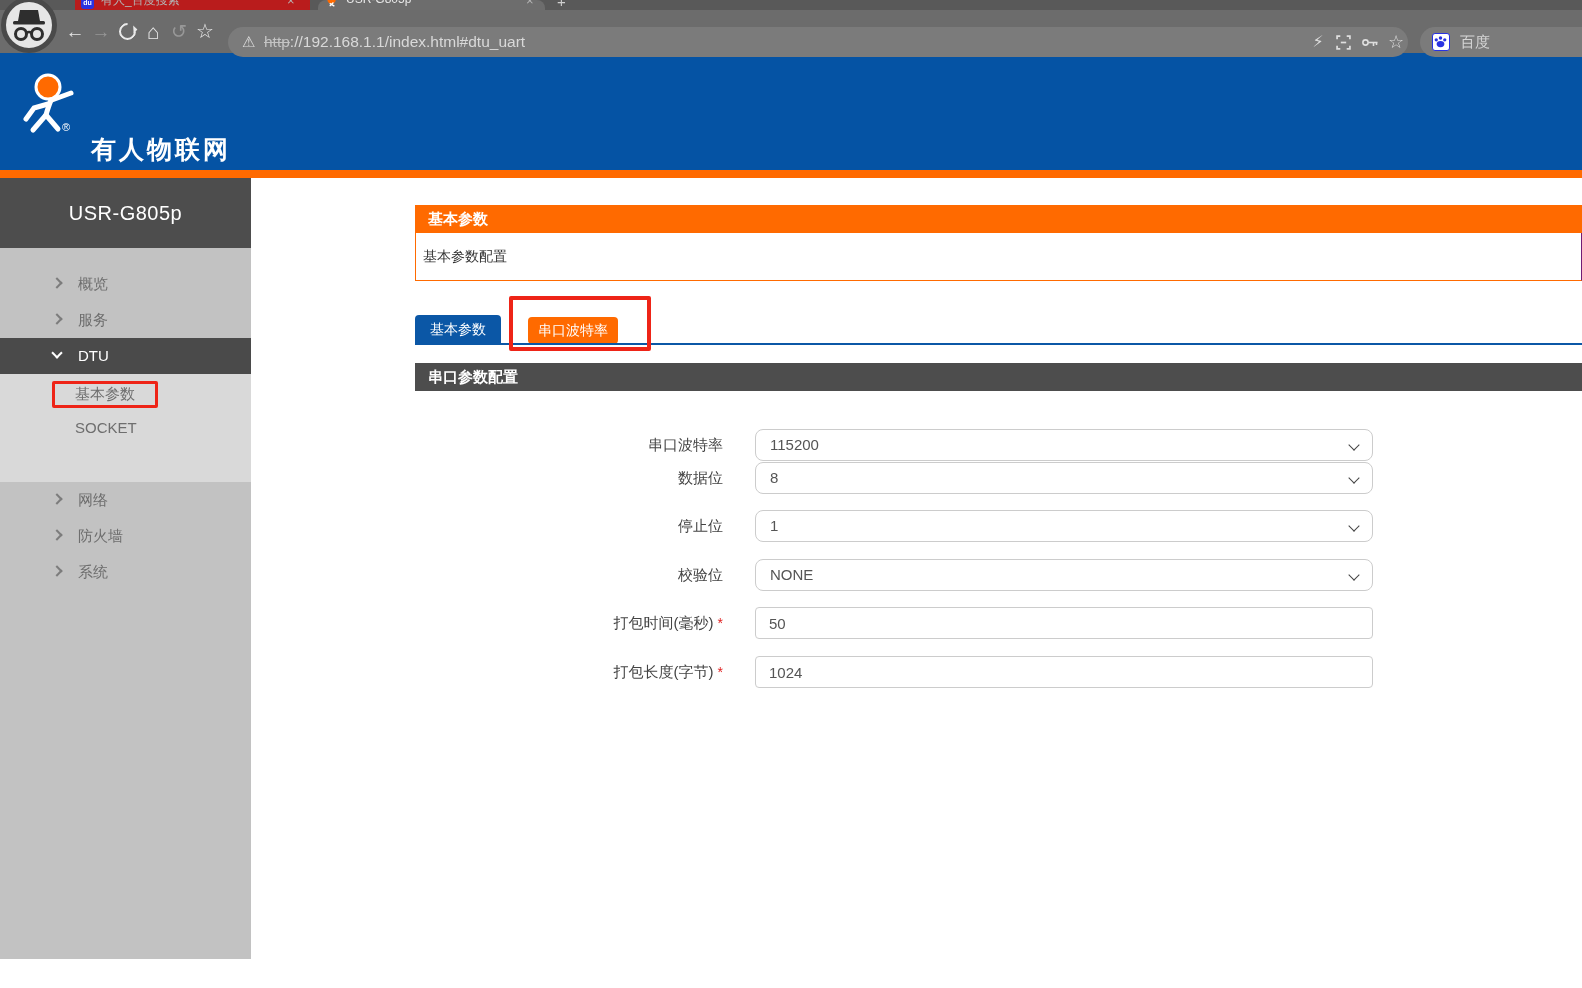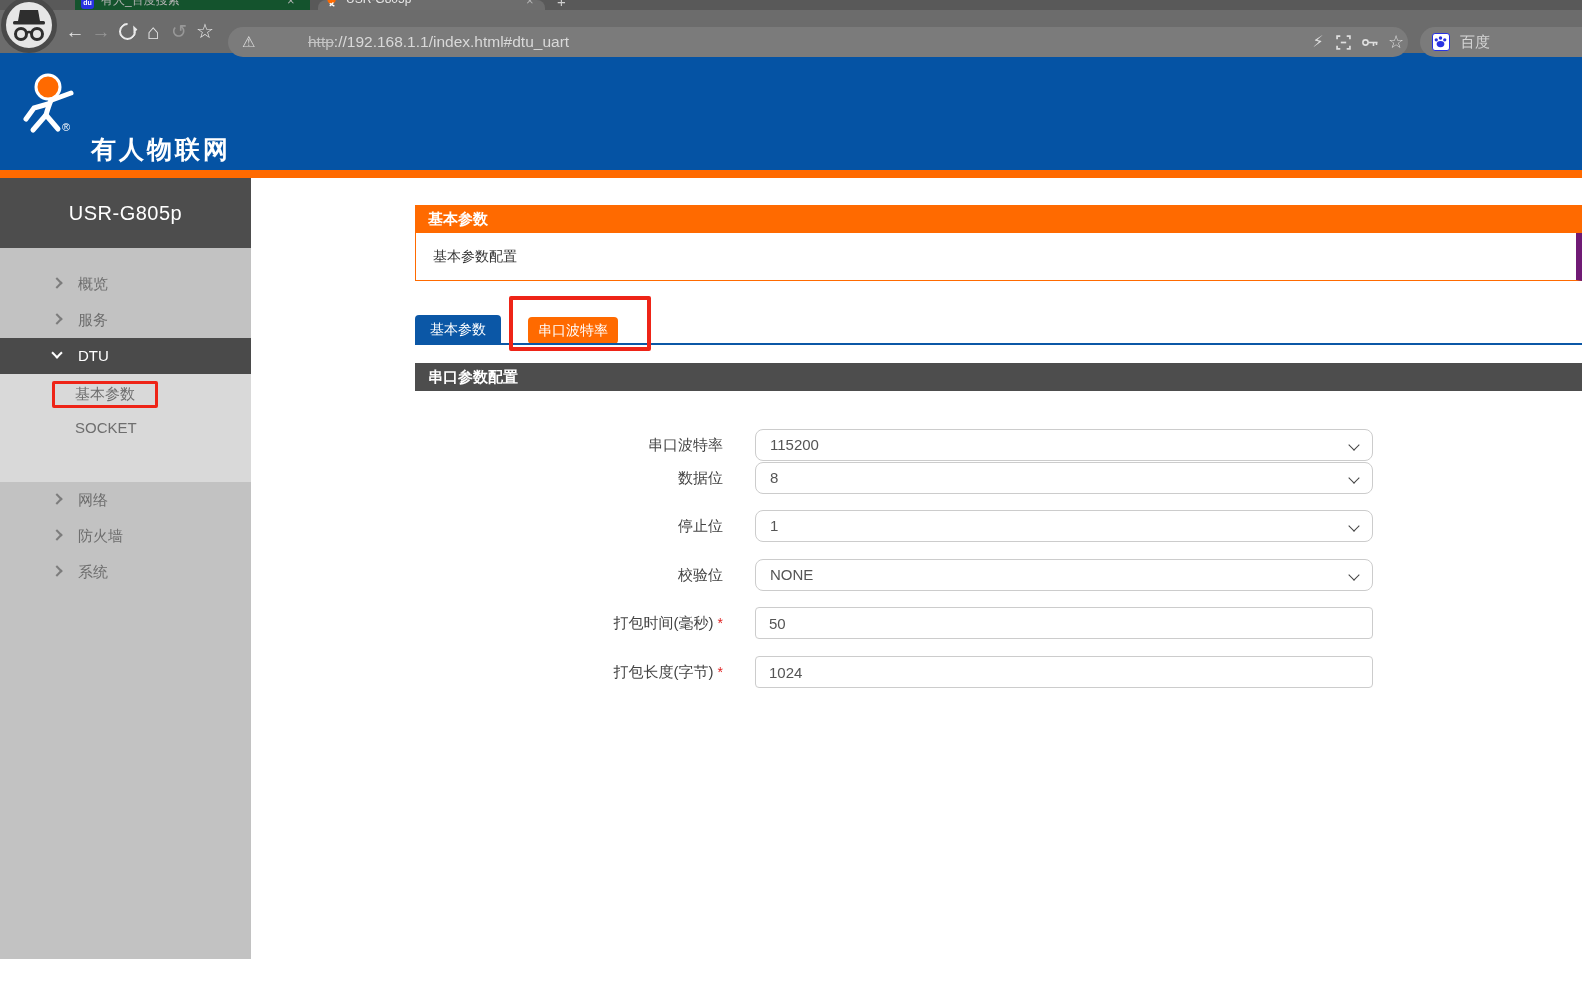--- a/index.html
+++ b/index.html
@@ -3,41 +3,41 @@
 <meta charset="utf-8">
 <style>
   * { margin:0; padding:0; box-sizing:border-box; }
   html,body { width:1582px; height:988px; overflow:hidden; }
   body { font-family:"Liberation Sans","DejaVu Sans",sans-serif; }
   #screen { position:relative; width:1582px; height:988px; background:#ffffff; overflow:hidden; }
 
   
   .tabstrip { position:absolute; left:0; top:0; width:1582px; height:10px; background:#595959; z-index:5; }
   .tab { position:absolute; top:0; height:10px; overflow:hidden; }
-  .tab.inactive { left:75px; width:235px; background:#14532d; }
+  .tab.inactive { left:75px; width:235px; background:#b91c1c; }
   .tab.active { left:318px; width:227px; background:#6d6d6d; border-radius:8px 8px 0 0; }
   .tab-title { position:absolute; top:-8px; font-size:12px; white-space:nowrap; }
   .tab.inactive .tab-title { left:26px; color:#b3b3b3; }
   .tab.active .tab-title { left:28px; color:#e8e8e8; }
   .tab-close { position:absolute; top:-7px; font-size:13px; color:#b8b8b8; }
   .tab.inactive .tab-close { left:212px; }
   .tab.active .tab-close { left:208px; }
   .fav1 { position:absolute; left:6px; top:-4px; width:13px; height:13px; background:#2932e1; border-radius:3px; color:#fff; font-size:7px; text-align:center; line-height:13px; font-weight:bold; }
   .fav2 { position:absolute; left:8px; top:-5px; width:13px; height:13px; }
   .newtab { position:absolute; left:557px; top:-7px; color:#cfcfcf; font-size:15px; }
 
   .toolbar { position:absolute; left:0; top:10px; width:1582px; height:43px; background:#6c6c6c; z-index:4; }
   .tb-icon { position:absolute; top:0; height:43px; line-height:43px; text-align:center; width:26px; font-size:19px; color:#e9e9e9; cursor:default; }
   .tb-icon.dim { color:#989898; }
   .reload-icon { position:absolute; top:13px; width:17px; height:17px; border:2.5px solid #e9e9e9; border-radius:50%; border-top-color:transparent; transform:rotate(45deg); }
   .reload-icon:after { content:""; position:absolute; left:8px; top:-6px; border:4px solid transparent; border-bottom-color:#e9e9e9; transform:rotate(42deg); }
 
   .urlpill { position:absolute; left:228px; top:17px; width:1180px; height:30px; background:#7b7b7b; border-radius:15px; }
   .warn { position:absolute; left:14px; top:0; height:30px; line-height:30px; font-size:15px; color:#dcdcdc; }
-  .urltext { position:absolute; left:36px; top:0; height:30px; line-height:30px; font-size:15.5px; color:#d9d9d9; white-space:nowrap;margin-left:44px; }
+  .urltext { position:absolute; left:36px; top:0; height:30px; line-height:30px; font-size:15.5px; color:#d9d9d9; white-space:nowrap; }
   .urltext .scheme { text-decoration:line-through; color:#c4c4c4; }
   .pill-icon { position:absolute; top:0; height:30px; line-height:30px; text-align:center; width:24px; font-size:15px; color:#dedede; }
   .svg-pill-icon { position:absolute; top:8px; }
 
   .baidupill { position:absolute; left:1420px; top:17px; width:162px; height:30px; background:#7b7b7b; border-radius:15px 0 0 15px; }
   .baidufav { position:absolute; left:12px; top:6px; width:18px; height:18px; background:#ffffff; border:1.5px solid #2932e1; border-radius:3px; }
   .baidulabel { position:absolute; left:40px; top:0; height:22px; line-height:30px; font-size:15px; color:#d5d5d5; }
 
   .incog-badge { position:absolute; left:1px; top:-3px; width:56px; height:56px; border-radius:50%; background:#e6e6e6; border:5px solid #4a4a4a; z-index:10; }
 
@@ -55,21 +55,21 @@
   .navitem .lbl { position:absolute; left:78px; }
   .navitem.active { background:#4a4a4a; color:#ffffff; }
   .subzone { position:absolute; left:0; top:196px; width:251px; height:108px; background:#d9d9d9; }
   .navsub { position:absolute; left:0; width:251px; height:36px; line-height:36px; font-size:15px; color:#6e6e6e; cursor:default; }
   .navsub .lbl { position:absolute; left:75px; }
   .chev { position:absolute; left:53px; top:13px; width:8px; height:8px; border-top:2px solid #7c7c7c; border-right:2px solid #7c7c7c; transform:rotate(45deg); }
   .chev.down { top:11px; transform:rotate(135deg); border-color:#ffffff; }
 
   
   .panel1-bar { position:absolute; left:415px; top:205px; width:1167px; height:28px; background:#ff6a00; color:#ffffff; font-weight:bold; font-size:15px; line-height:28px; padding-left:13px; }
-  .panel1-body { position:absolute; left:415px; top:233px; width:1167px; height:48px; background:#ffffff; border-left:1px solid #ff6a00; border-right:6px solid #701a75; border-bottom:1px solid #ff6a00; color:#333333; font-size:14px; line-height:47px; padding-left:17px; }
+  .panel1-body { position:absolute; left:415px; top:233px; width:1167px; height:48px; background:#ffffff; border-left:1px solid #ff6a00; border-right:1px solid #701a75; border-bottom:1px solid #ff6a00; color:#333333; font-size:14px; line-height:47px; padding-left:7px; }
 
   .tabbar-line { position:absolute; left:415px; top:343px; width:1167px; height:2px; background:#0b57a6; }
   .ctab { position:absolute; height:29px; line-height:29px; text-align:center; color:#ffffff; font-size:14px; cursor:default; }
   .ctab.blue { left:415px; top:315px; width:86px; background:#0b57a6; border-radius:4px 4px 0 0; }
   .ctab.orange { left:528px; top:317px; width:90px; height:27px; line-height:27px; background:#ff6a00; border-radius:4px; }
 
   .section-bar { position:absolute; left:415px; top:363px; width:1167px; height:28px; background:#4d4d4d; color:#ffffff; font-weight:bold; font-size:15px; line-height:28px; padding-left:13px; }
 
   .frow { position:absolute; left:415px; width:1167px; height:32px; }
   .flabel { position:absolute; left:0; top:0; width:308px; height:32px; line-height:32px; font-size:15px; color:#444444; display:flex; justify-content:flex-end; }

